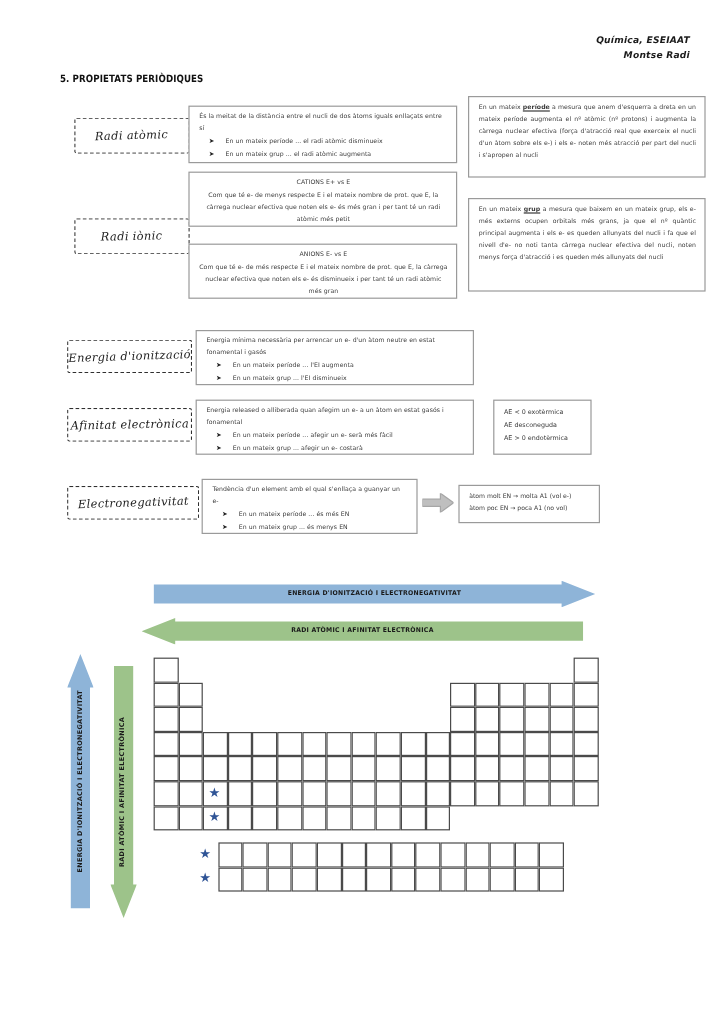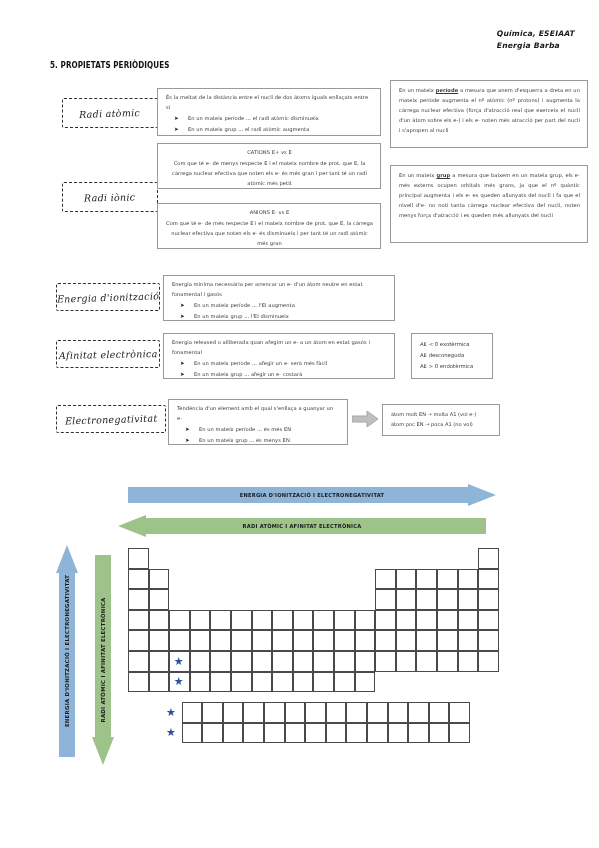--- a/index.html
+++ b/index.html
@@ -5,21 +5,21 @@
   html,body{margin:0;padding:0;}
   body{
     width:599px;height:848px;background:#ffffff;
     font-family:"Liberation Sans", sans-serif;
     color:#111;position:relative;overflow:hidden;
   }
   .page{position:absolute;left:0;top:0;width:599px;height:848px;}
 
   
   .hdr{
-    position:absolute;right:24px;top:28px;text-align:left;
+    position:absolute;right:24px;top:28px;text-align:right;
     font-family:"DejaVu Sans", sans-serif;
     font-size:7.6px;font-weight:700;font-style:italic;line-height:1.55;
     color:#1a1a1a;letter-spacing:.2px;
   }
   .hdr div{white-space:nowrap;}
 
   .title{
     position:absolute;left:50px;top:60px;
     font-family:"DejaVu Sans", sans-serif;
     font-size:8.4px;font-weight:700;letter-spacing:.1px;
@@ -103,21 +103,21 @@
   .cell{position:absolute;box-sizing:border-box;border:1px solid #4a4a4a;background:#fff;}
   .star{position:absolute;color:#2f5496;font-size:11px;line-height:1;}
 </style>
 </head>
 <body>
 
 <div class="page">
 
   <div class="hdr">
     <div>Química, ESEIAAT</div>
-    <div>Energia Barba</div>
+    <div>Montse Radi</div>
   </div>
 
   <div class="title">5. PROPIETATS PERIÒDIQUES</div>
 
   <div class="hbox sk1" style="left:62px;top:98px;width:96px;height:30px;">
     <span>Radi atòmic</span>
   </div>
 
   <div class="dbox" style="left:157px;top:88px;width:224px;height:48px;">
     <span class="lead">És la meitat de la distància entre el nucli de dos àtoms iguals enllaçats entre sí</span>

